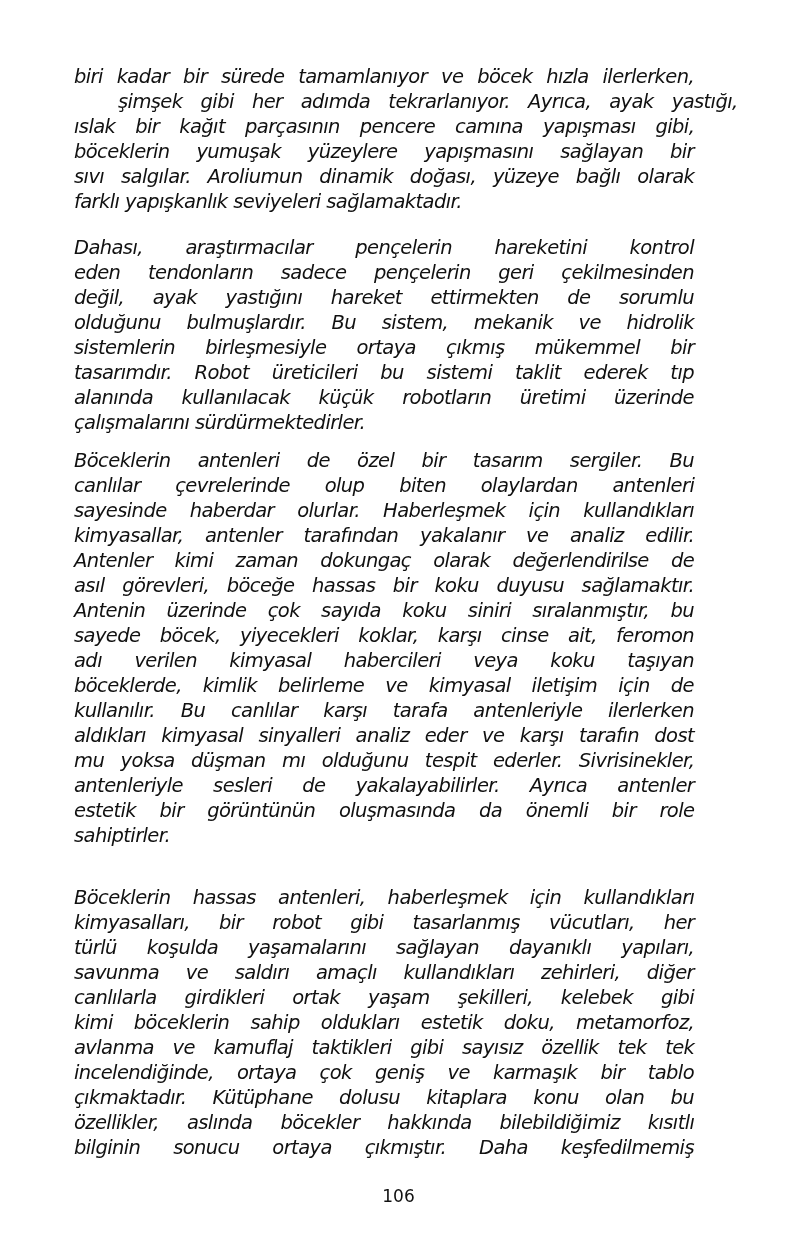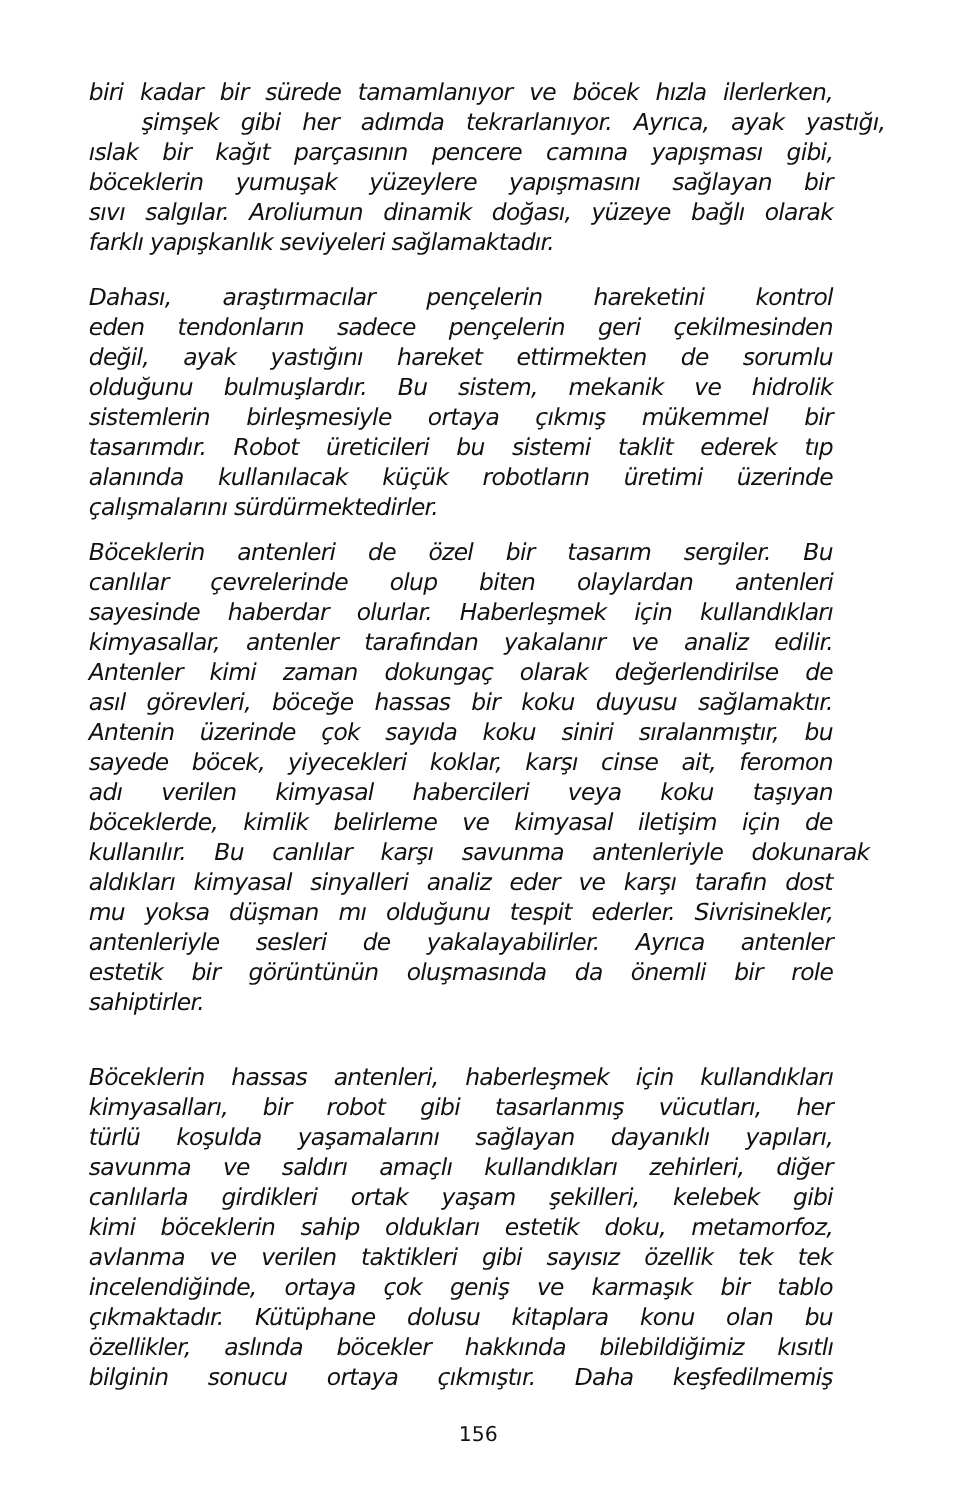--- a/index.html
+++ b/index.html
@@ -61,36 +61,36 @@
     <span class="line" style="white-space: nowrap; display: block; word-spacing: 21.5714px;">Böceklerin antenleri de özel bir tasarım sergiler. Bu</span>
     <span class="line" style="white-space: nowrap; display: block; word-spacing: 29.2px;">canlılar çevrelerinde olup biten olaylardan antenleri</span>
     <span class="line" style="white-space: nowrap; display: block; word-spacing: 17.6px;">sayesinde haberdar olurlar. Haberleşmek için kullandıkları</span>
     <span class="line" style="white-space: nowrap; display: block; word-spacing: 16px;">kimyasallar, antenler tarafından yakalanır ve analiz edilir.</span>
     <span class="line" style="white-space: nowrap; display: block; word-spacing: 16.6667px;">Antenler kimi zaman dokungaç olarak değerlendirilse de</span>
     <span class="line" style="white-space: nowrap; display: block; word-spacing: 12px;">asıl görevleri, böceğe hassas bir koku duyusu sağlamaktır.</span>
     <span class="line" style="white-space: nowrap; display: block; word-spacing: 15.5714px;">Antenin üzerinde çok sayıda koku siniri sıralanmıştır, bu</span>
     <span class="line" style="white-space: nowrap; display: block; word-spacing: 13.7143px;">sayede böcek, yiyecekleri koklar, karşı cinse ait, feromon</span>
     <span class="line" style="white-space: nowrap; display: block; word-spacing: 26.8333px;">adı verilen kimyasal habercileri veya koku taşıyan</span>
     <span class="line" style="white-space: nowrap; display: block; word-spacing: 15.4286px;">böceklerde, kimlik belirleme ve kimyasal iletişim için de</span>
-    <span class="line" style="white-space: nowrap; display: block; word-spacing: 18.1667px;">kullanılır. Bu canlılar karşı savunma antenleriyle dokunarak</span>
+    <span class="line" style="white-space: nowrap; display: block; word-spacing: 18.1667px;">kullanılır. Bu canlılar karşı tarafa antenleriyle ilerlerken</span>
     <span class="line" style="white-space: nowrap; display: block; word-spacing: 9.75px;">aldıkları kimyasal sinyalleri analiz eder ve karşı tarafın dost</span>
     <span class="line" style="white-space: nowrap; display: block; word-spacing: 10.8571px;">mu yoksa düşman mı olduğunu tespit ederler. Sivrisinekler,</span>
     <span class="line" style="white-space: nowrap; display: block; word-spacing: 24.6px;">antenleriyle sesleri de yakalayabilirler. Ayrıca antenler</span>
     <span class="line" style="white-space: nowrap; display: block; word-spacing: 18px;">estetik bir görüntünün oluşmasında da önemli bir role</span>
     <span class="line last" style="white-space: nowrap; display: block;">sahiptirler.</span>
   </div>
 
   <div class="text-block" style="top:885px;">
     <span class="line" style="white-space: nowrap; display: block; word-spacing: 16.6px;">Böceklerin hassas antenleri, haberleşmek için kullandıkları</span>
     <span class="line" style="white-space: nowrap; display: block; word-spacing: 23.5px;">kimyasalları, bir robot gibi tasarlanmış vücutları, her</span>
     <span class="line" style="white-space: nowrap; display: block; word-spacing: 24.4px;">türlü koşulda yaşamalarını sağlayan dayanıklı yapıları,</span>
     <span class="line" style="white-space: nowrap; display: block; word-spacing: 21px;">savunma ve saldırı amaçlı kullandıkları zehirleri, diğer</span>
     <span class="line" style="white-space: nowrap; display: block; word-spacing: 22.3333px;">canlılarla girdikleri ortak yaşam şekilleri, kelebek gibi</span>
     <span class="line" style="white-space: nowrap; display: block; word-spacing: 15.5px;">kimi böceklerin sahip oldukları estetik doku, metamorfoz,</span>
-    <span class="line" style="white-space: nowrap; display: block; word-spacing: 13px;">avlanma ve verilen taktikleri gibi sayısız özellik tek tek</span>
+    <span class="line" style="white-space: nowrap; display: block; word-spacing: 13px;">avlanma ve kamuflaj taktikleri gibi sayısız özellik tek tek</span>
     <span class="line" style="white-space: nowrap; display: block; word-spacing: 17.5714px;">incelendiğinde, ortaya çok geniş ve karmaşık bir tablo</span>
     <span class="line" style="white-space: nowrap; display: block; word-spacing: 20.6667px;">çıkmaktadır. Kütüphane dolusu kitaplara konu olan bu</span>
     <span class="line" style="white-space: nowrap; display: block; word-spacing: 22.4px;">özellikler, aslında böcekler hakkında bilebildiğimiz kısıtlı</span>
     <span class="line" style="white-space: nowrap; display: block; word-spacing: 27.2px;">bilginin sonucu ortaya çıkmıştır. Daha keşfedilmemiş</span>
   </div>
 
-  <div class="page-number">156</div>
+  <div class="page-number">106</div>
 </div>
 
 </body></html>

